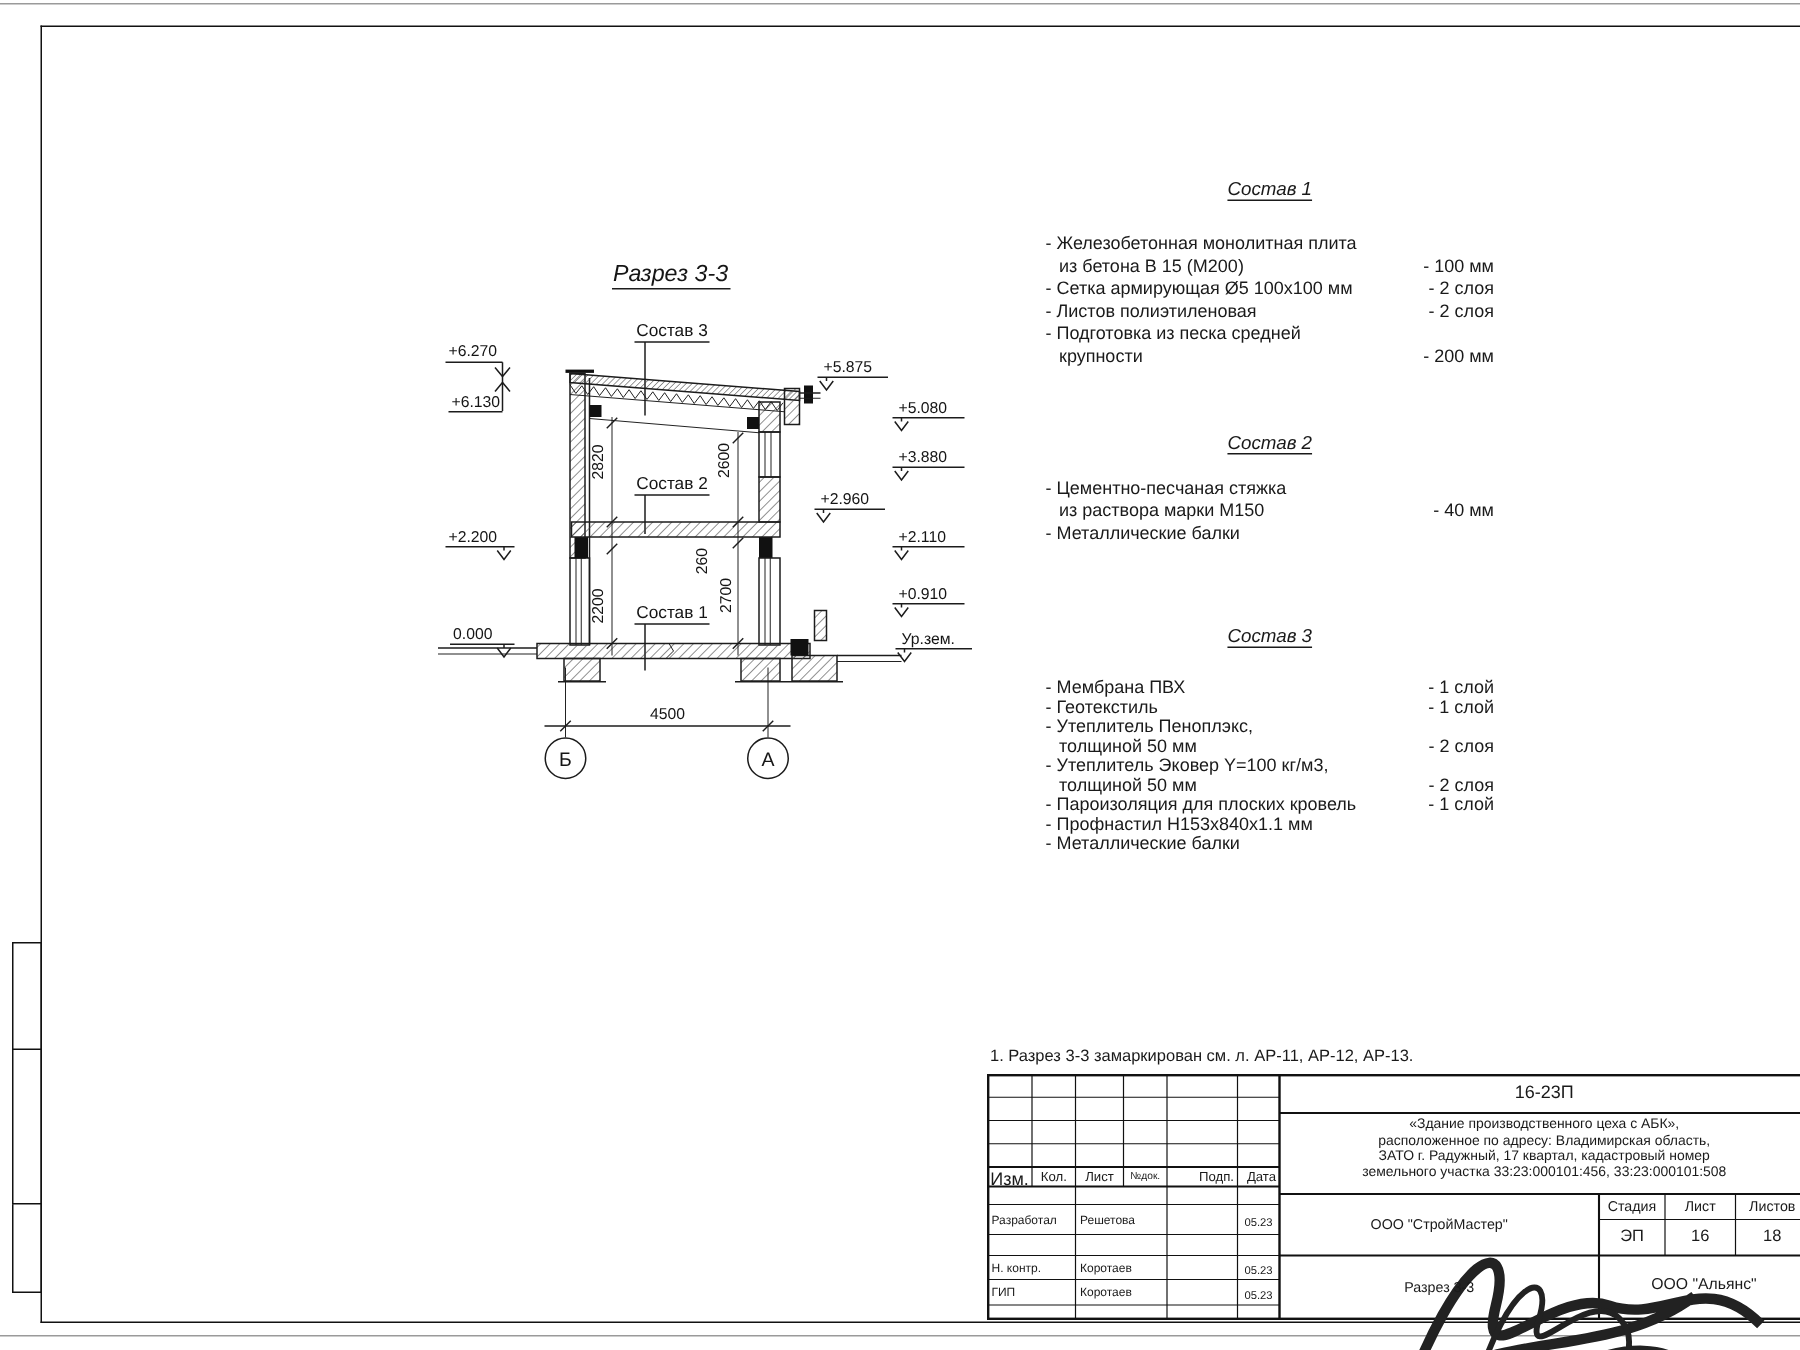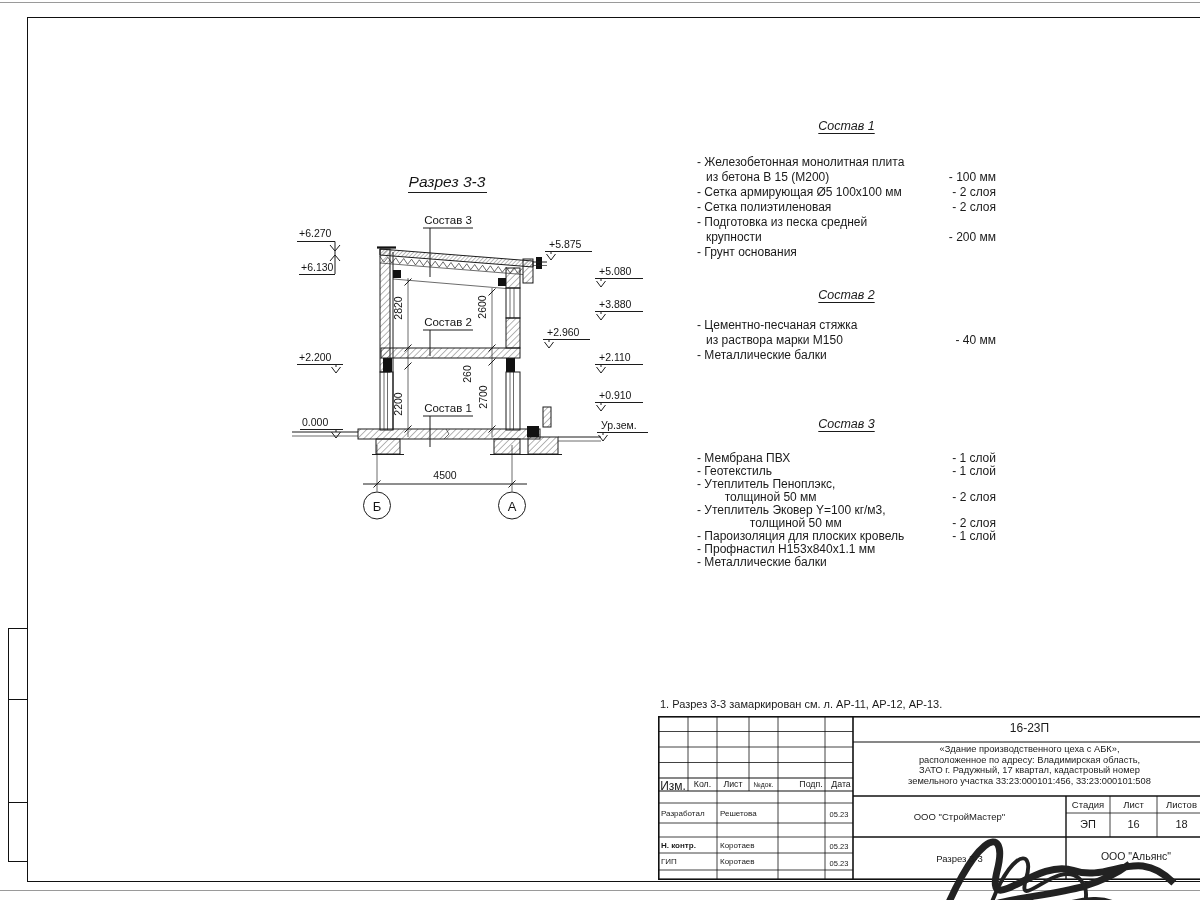--- a/index.html
+++ b/index.html
@@ -33,21 +33,21 @@
   .t-axis  { font-size:13px; }
 
   
   .comp { position:absolute; left:697px; width:299px; }
   .comp-title {
     text-align:center; font-style:italic; font-size:12.5px;
     text-decoration:underline; text-underline-offset:3px;
   }
   .comp-items { margin-top:22px; font-size:12px; line-height:15px; }
   .comp.tight .comp-items { margin-top:16px; }
-  .comp.dense .comp-items { margin-top:21px; line-height:13px;text-align:center; }
+  .comp.dense .comp-items { margin-top:21px; line-height:13px; }
   .comp-item { display:flex; align-items:flex-end; }
   .comp-text { white-space:nowrap; }
   .comp-line.cont { padding-left:9px; }
   .comp-value { margin-left:auto; white-space:nowrap; padding-left:8px; }
 
   
   .note { font-size:11px; }
 
   
   .tb { position:absolute; left:658px; top:716px; width:548px; height:164px; }
@@ -270,36 +270,30 @@
         <div class="comp-value">- 100 мм</div>
       </div>
       <div class="comp-item">
         <div class="comp-text">
           <div class="comp-line">- Сетка армирующая Ø5 100х100 мм</div>
         </div>
         <div class="comp-value">- 2 слоя</div>
       </div>
       <div class="comp-item">
         <div class="comp-text">
-          <div class="comp-line">- Сетка полиэтиленовая</div>
+          <div class="comp-line">- Листов полиэтиленовая</div>
         </div>
         <div class="comp-value">-  2 слоя</div>
       </div>
       <div class="comp-item">
         <div class="comp-text">
           <div class="comp-line">- Подготовка из песка средней</div>
           <div class="comp-line cont">крупности</div>
         </div>
         <div class="comp-value">- 200 мм</div>
-      </div>
-      <div class="comp-item">
-        <div class="comp-text">
-          <div class="comp-line">- Грунт основания</div>
-        </div>
-        <div class="comp-value"></div>
       </div>
     </div>
 </div>
 <div class="comp tight" style="top:288px;">
   <div class="comp-title">Состав 2</div>
   <div class="comp-items">
       <div class="comp-item">
         <div class="comp-text">
           <div class="comp-line">- Цементно-песчаная стяжка</div>
           <div class="comp-line cont">из раствора марки М150</div>
@@ -400,21 +394,21 @@
   <div class="tbx c" style="left:0; top:63px; width:30px; font-size:12px;">Изм.</div>
   <div class="tbx c" style="left:30px; top:63px; width:29px; font-size:8.8px;">Кол.</div>
   <div class="tbx c" style="left:59px; top:63px; width:32px; font-size:8.8px;">Лист</div>
   <div class="tbx c" style="left:91px; top:64.5px; width:29px; font-size:6.8px;">№док.</div>
   <div class="tbx c" style="left:120px; top:63px; width:66px; font-size:8.8px;">Подп.</div>
   <div class="tbx c" style="left:167px; top:63px; width:32px; font-size:8.8px;">Дата</div>
 
   <div class="tbx" style="left:3px; top:92.5px; font-size:8px;">Разработал</div>
   <div class="tbx" style="left:62px; top:92.5px; font-size:8px;">Решетова</div>
   <div class="tbx c" style="left:167px; top:94px; width:28px; font-size:7.5px;">05.23</div>
-  <div class="tbx" style="left:3px; top:124.5px; font-size:8px;font-weight:bold;">Н. контр.</div>
+  <div class="tbx" style="left:3px; top:124.5px; font-size:8px;">Н. контр.</div>
   <div class="tbx" style="left:62px; top:124.5px; font-size:8px;">Коротаев</div>
   <div class="tbx c" style="left:167px; top:126px; width:28px; font-size:7.5px;">05.23</div>
   <div class="tbx" style="left:3px; top:141px; font-size:8px;">ГИП</div>
   <div class="tbx" style="left:62px; top:141px; font-size:8px;">Коротаев</div>
   <div class="tbx c" style="left:167px; top:142.5px; width:28px; font-size:7.5px;">05.23</div>
 
   <div class="sig" style="left:122px; top:85px;">
     <svg width="44" height="26" viewBox="0 0 44 26">
       <path d="M3,22 C9,5 15,3 13,11 C11,19 19,9 25,11 C31,13 35,7 41,13 M8,18 C16,14 26,16 34,10" fill="none" stroke="#222" stroke-width="1.1"></path>
     </svg>

